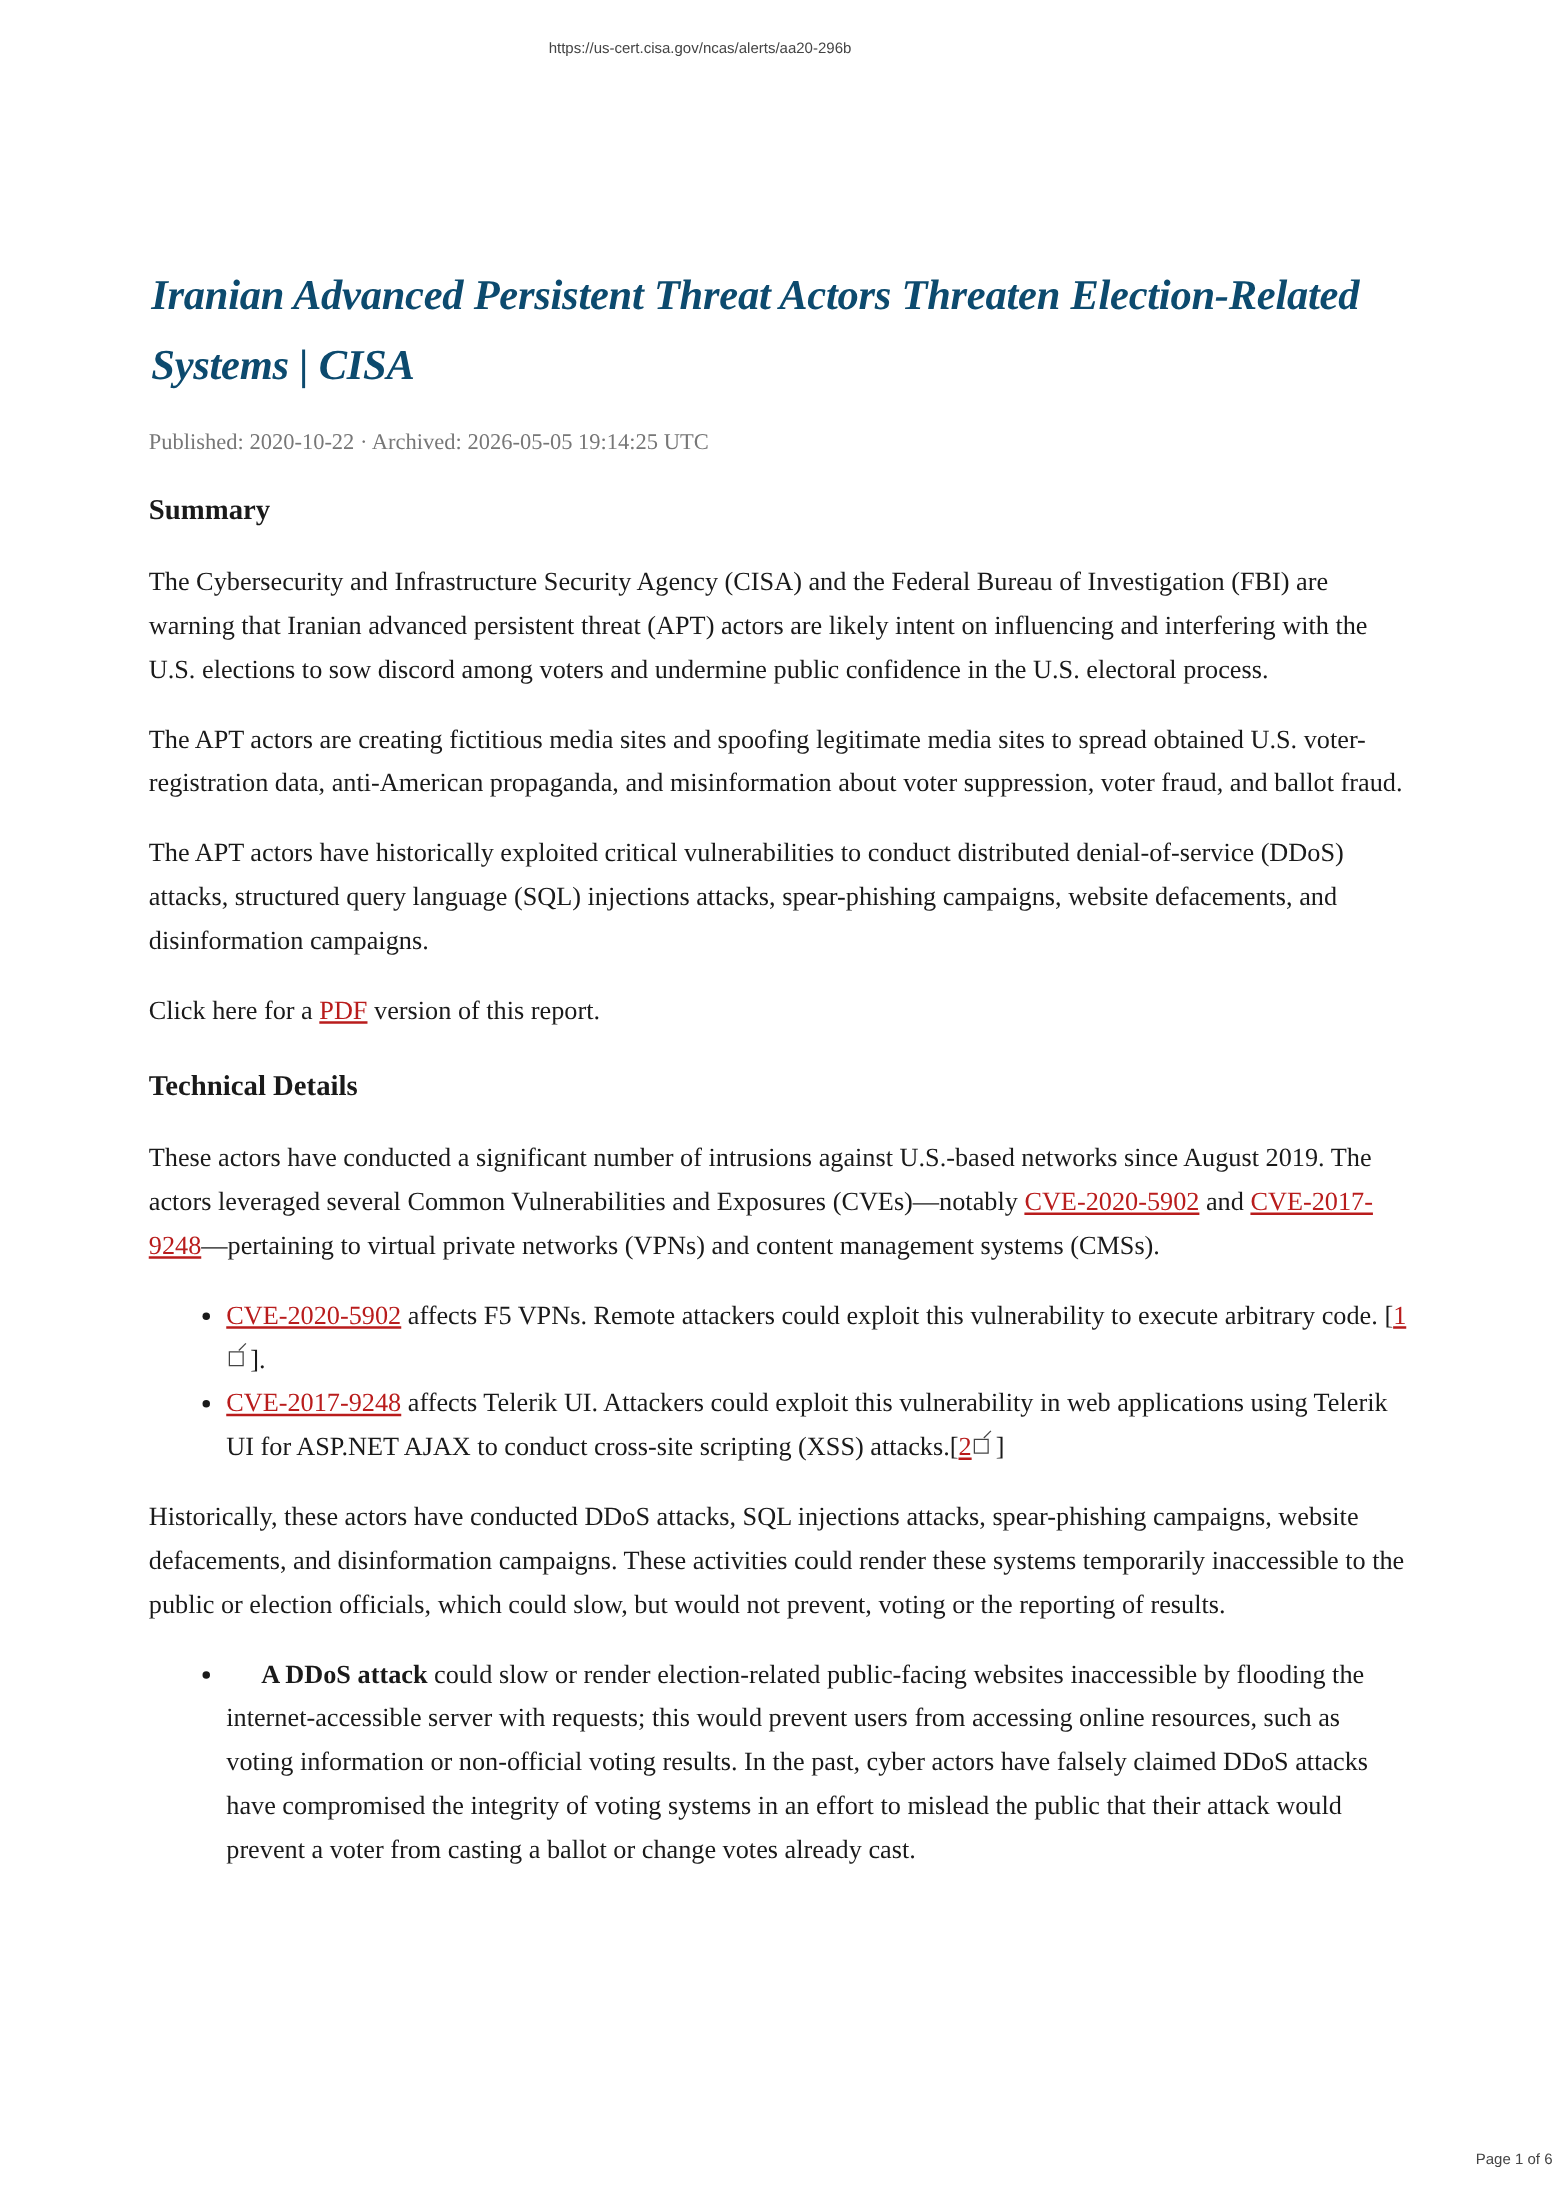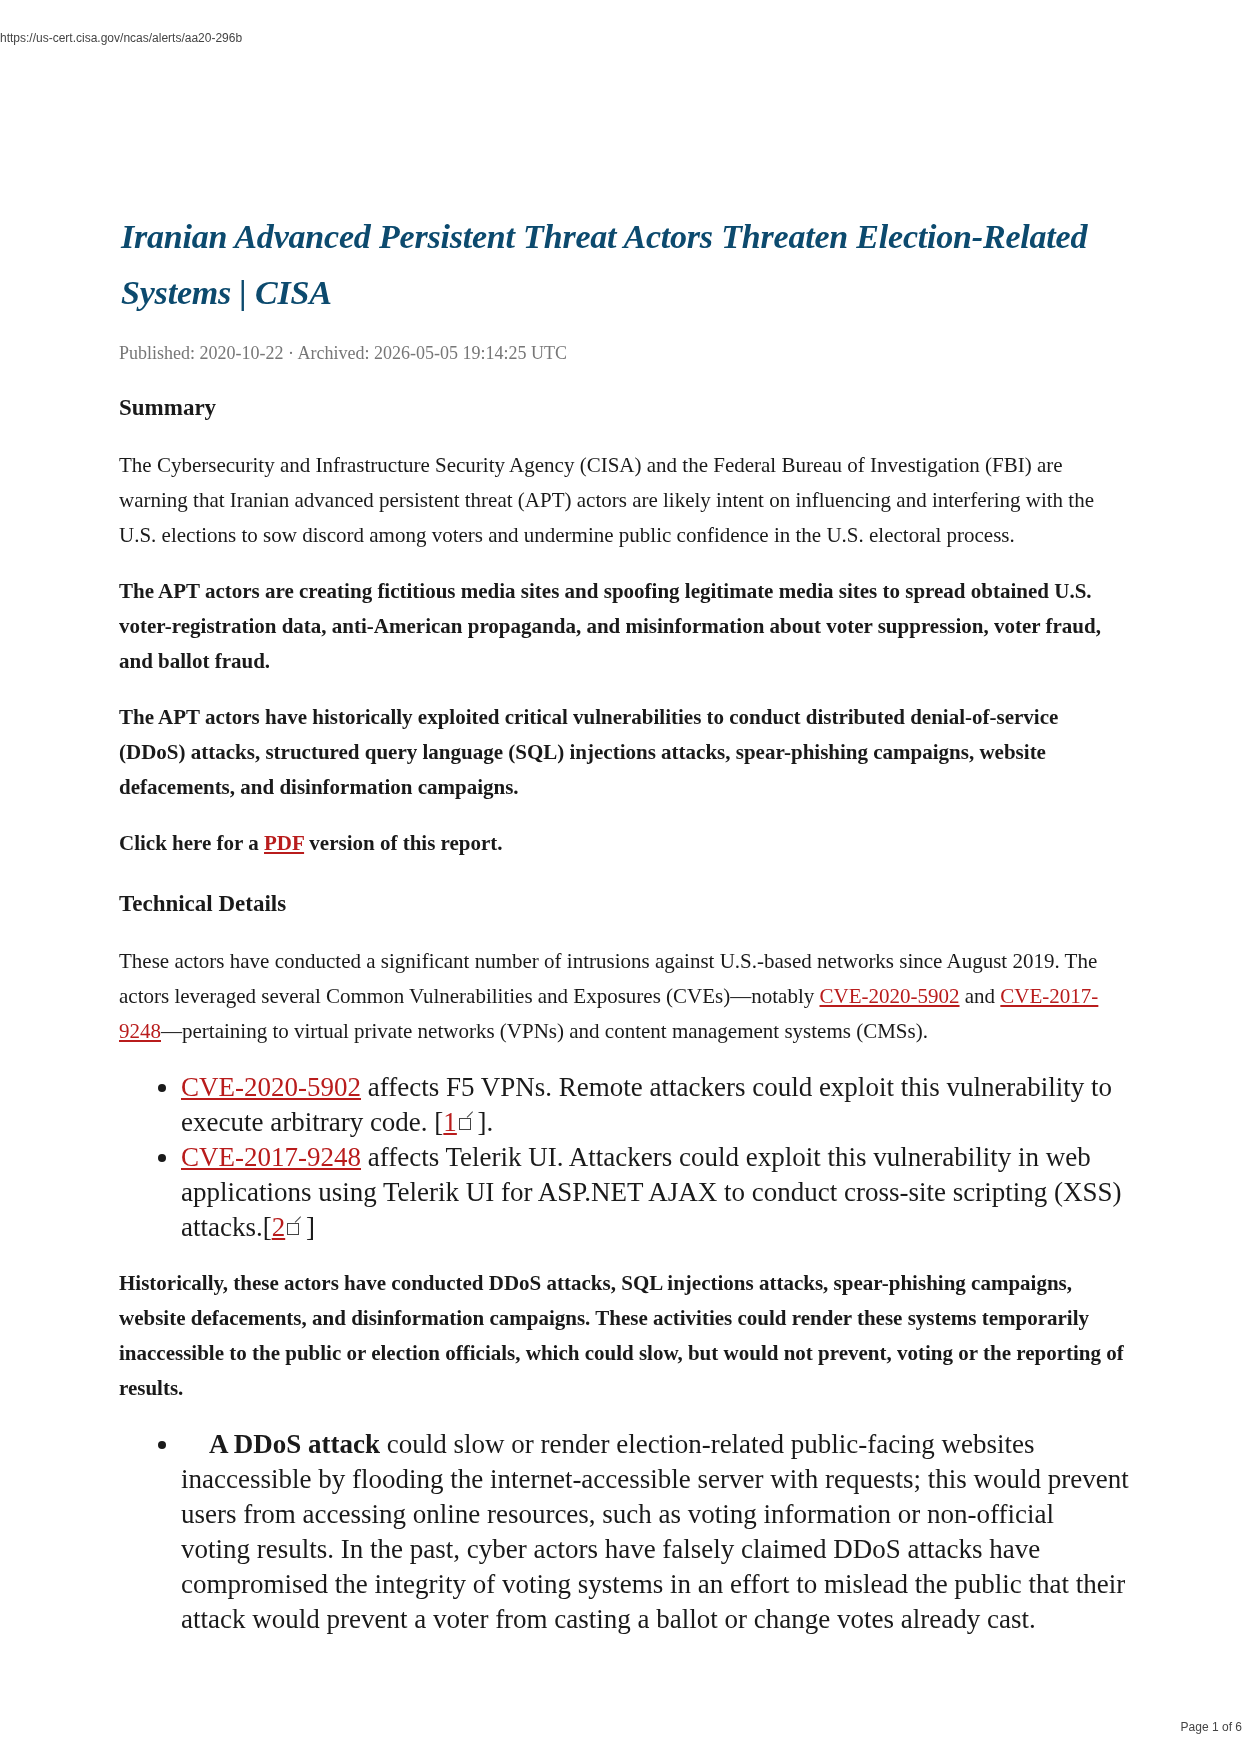--- a/index.html
+++ b/index.html
@@ -2,21 +2,21 @@
 <html><head>
   <meta charset="utf-8">
   <style>
     html, body { margin: 0; padding: 0; background: #ffffff; }
     body {
       width: 1242px; height: 1756px; position: relative; overflow: hidden;
       font-family: "Liberation Serif", "DejaVu Serif", serif;
       color: #1a1a1a;
     }
     .url-header {
-      position: absolute; top: 31px; left: 0; width: 1120px; 
+      position: absolute; top: 31px; left: 0; width: 1120px; text-align: center;
       font-family: "Liberation Sans", "DejaVu Sans", sans-serif;
       font-size: 12px; color: #444;
     }
     .page-footer {
       position: absolute; top: 1720px; left: 0; width: 1242px; text-align: right;
       font-family: "Liberation Sans", "DejaVu Sans", sans-serif;
       font-size: 12px; color: #444;
     }
     .content {
       position: absolute; top: 207px; left: 119px; width: 1010px;
@@ -27,25 +27,25 @@
     }
     .meta {
       font-size: 18px; color: #777; margin-top: 20px; line-height: 24px;
     }
     h2 {
       font-size: 23px; font-weight: bold; margin: 28px 0 0 0; line-height: 30px;
     }
     p {
       font-size: 21px; line-height: 35px; margin: 0;
     }
-    .p-gap { margin-top: 21px; font-weight: bold; }
+    .p-gap { margin-top: 21px; }
     .first-after-h2 { margin-top: 25px; }
     a { color: #b91c1c; text-decoration: underline; }
     ul {
-      margin: 21px 0 0 0; padding-left: 62px; font-size: 27px; line-height: 35px;
+      margin: 21px 0 0 0; padding-left: 62px; font-size: 21px; line-height: 35px;
     }
     li { padding-left: 0; }
     .ext-icon {
       display: inline-block; width: 12px; height: 12px; border: 1.3px solid #444;
       position: relative; margin-left: 2px; vertical-align: 1px; box-sizing: border-box;
     }
     .ext-icon::after {
       content: ""; position: absolute; right: -4px; top: -5px; width: 8px; height: 1.3px;
       background: #444; transform: rotate(-45deg);
     }

